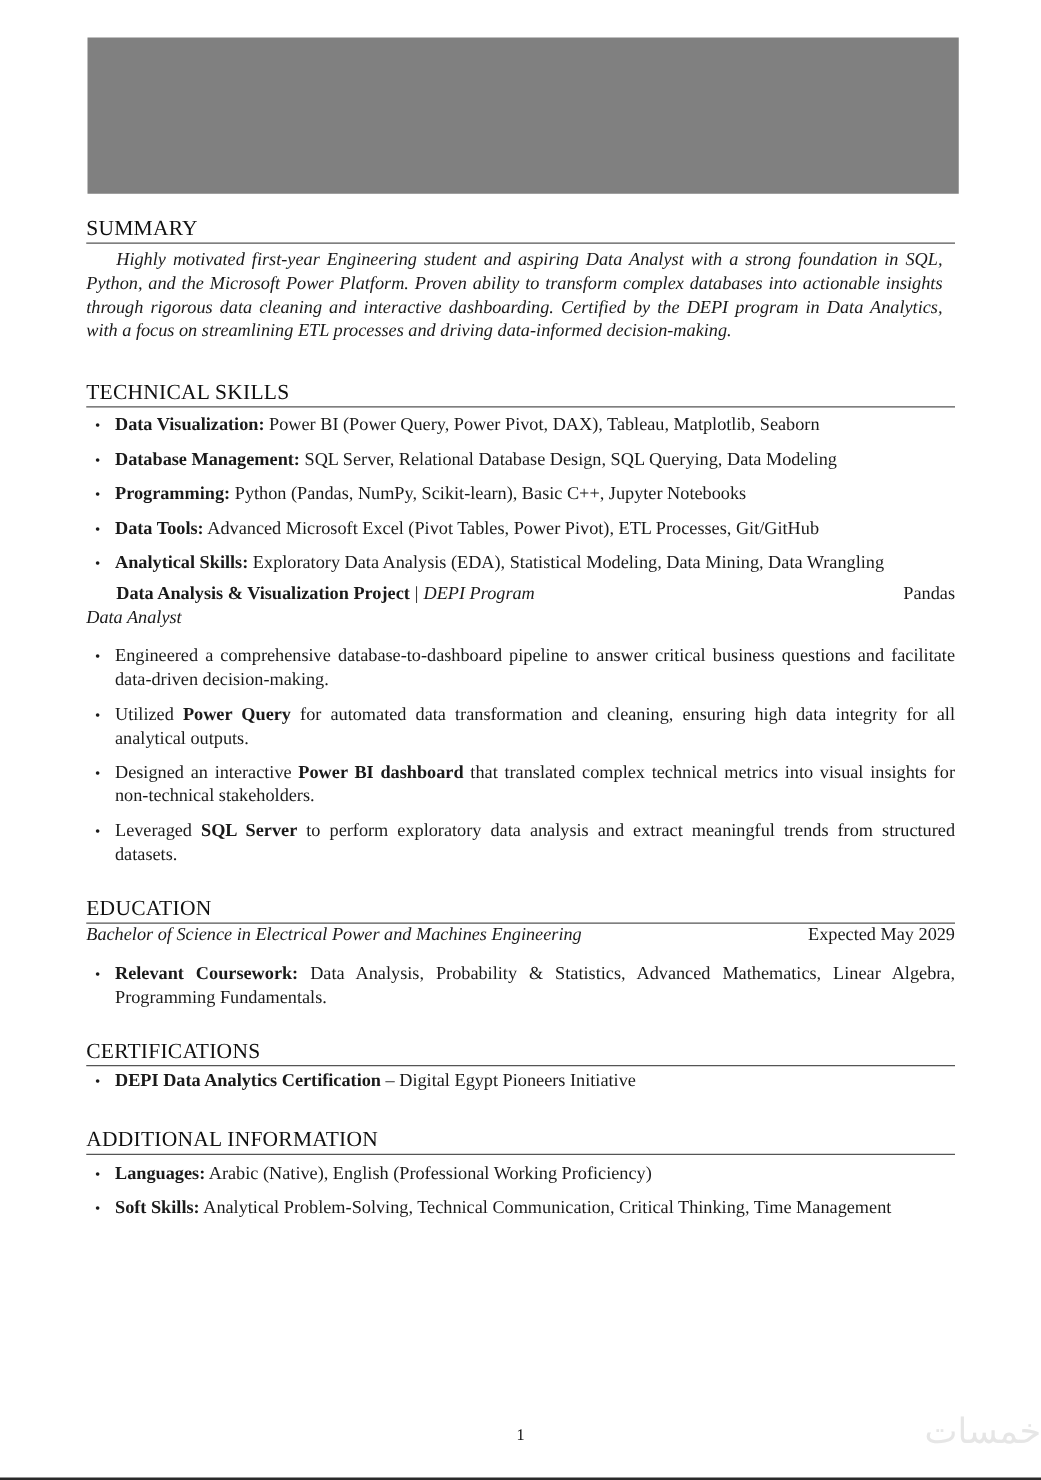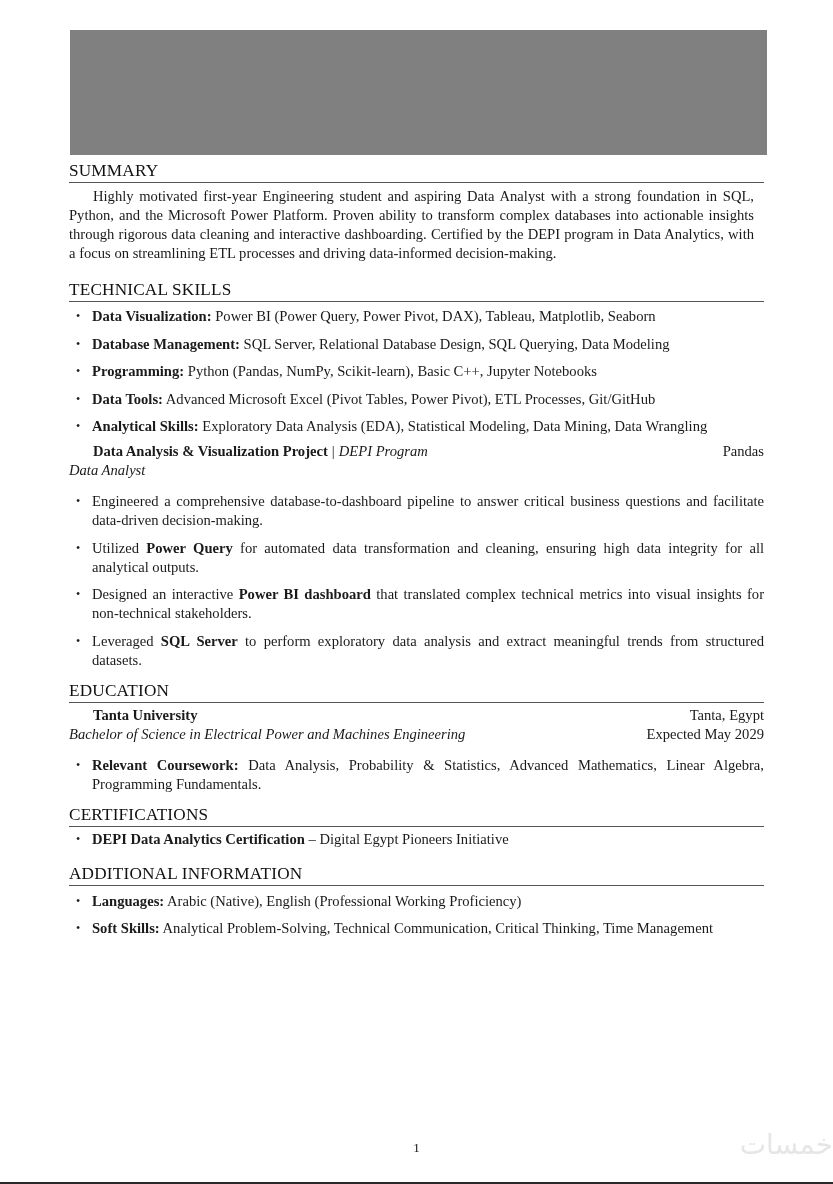--- a/index.html
+++ b/index.html
@@ -11,26 +11,26 @@
   .page { position: absolute; left: 0; top: 0; width: 833px; height: 1184px; }
   .photo-placeholder {
     position: absolute; left: 70px; top: 30px; width: 697px; height: 125px;
     background: #808080;
   }
   .content {
     position: absolute; left: 69px; top: 156px; width: 695px;
     font-family: "Liberation Serif", serif; font-size: 14.6px; line-height: 19px;
   }
   .section-title {
-    font-size: 17.2px; letter-spacing: 0.2px; margin: 0; padding-top: 4px;
+    font-size: 17.2px; letter-spacing: 0.2px; margin: 0; padding-top: 16px;
     line-height: 22px; font-weight: normal; color: #111;
     border-bottom: 1px solid #555;
   }
   .section { margin-bottom: 6px; }
-  .summary-text { text-align: justify; text-indent: 24px; margin: 4px 10px 0 0; }
+  .summary-text { text-align: justify; text-indent: 24px; margin: 4px 10px 0 0; font-style: italic; }
   ul.items { list-style: none; margin: 5px 0 0 0; padding: 0; }
   ul.items li {
     position: relative; padding-left: 23px; text-align: justify; margin-bottom: 8.5px;
   }
   ul.items li .bullet {
     position: absolute; left: 7px; top: 0; font-size: 12px;
   }
   ul.items li:last-child { margin-bottom: 4px; }
   b { font-weight: bold; }
   .entry-line { display: flex; justify-content: space-between; }
@@ -88,24 +88,20 @@
       <ul class="items" style="margin-top:12px;">
         <li><span class="bullet">•</span><span>Engineered a comprehensive database-to-dashboard pipeline to answer critical business questions and facilitate data-driven decision-making.</span><b></b><span></span></li>
         <li><span class="bullet">•</span><span>Utilized </span><b>Power Query</b><span> for automated data transformation and cleaning, ensuring high data integrity for all analytical outputs.</span></li>
         <li><span class="bullet">•</span><span>Designed an interactive </span><b>Power BI dashboard</b><span> that translated complex technical metrics into visual insights for non-technical stakeholders.</span></li>
         <li><span class="bullet">•</span><span>Leveraged </span><b>SQL Server</b><span> to perform exploratory data analysis and extract meaningful trends from structured datasets.</span></li>
       </ul>
     </div>
 
     <div class="section">
       <h2 class="section-title">EDUCATION</h2>
-      <div class="entry-line first" style="margin-top:3px;">
-        <b>Tanta University</b>
-        <span>Tanta, Egypt</span>
-      </div>
       <div class="entry-line">
         <i>Bachelor of Science in Electrical Power and Machines Engineering</i>
         <span>Expected May 2029</span>
       </div>
       <ul class="items" style="margin-top:12px;">
         <li><span class="bullet">•</span><b>Relevant Coursework:</b> <span>Data Analysis, Probability &amp; Statistics, Advanced Mathematics, Linear Algebra, Programming Fundamentals.</span></li>
       </ul>
     </div>
 
     <div class="section">

